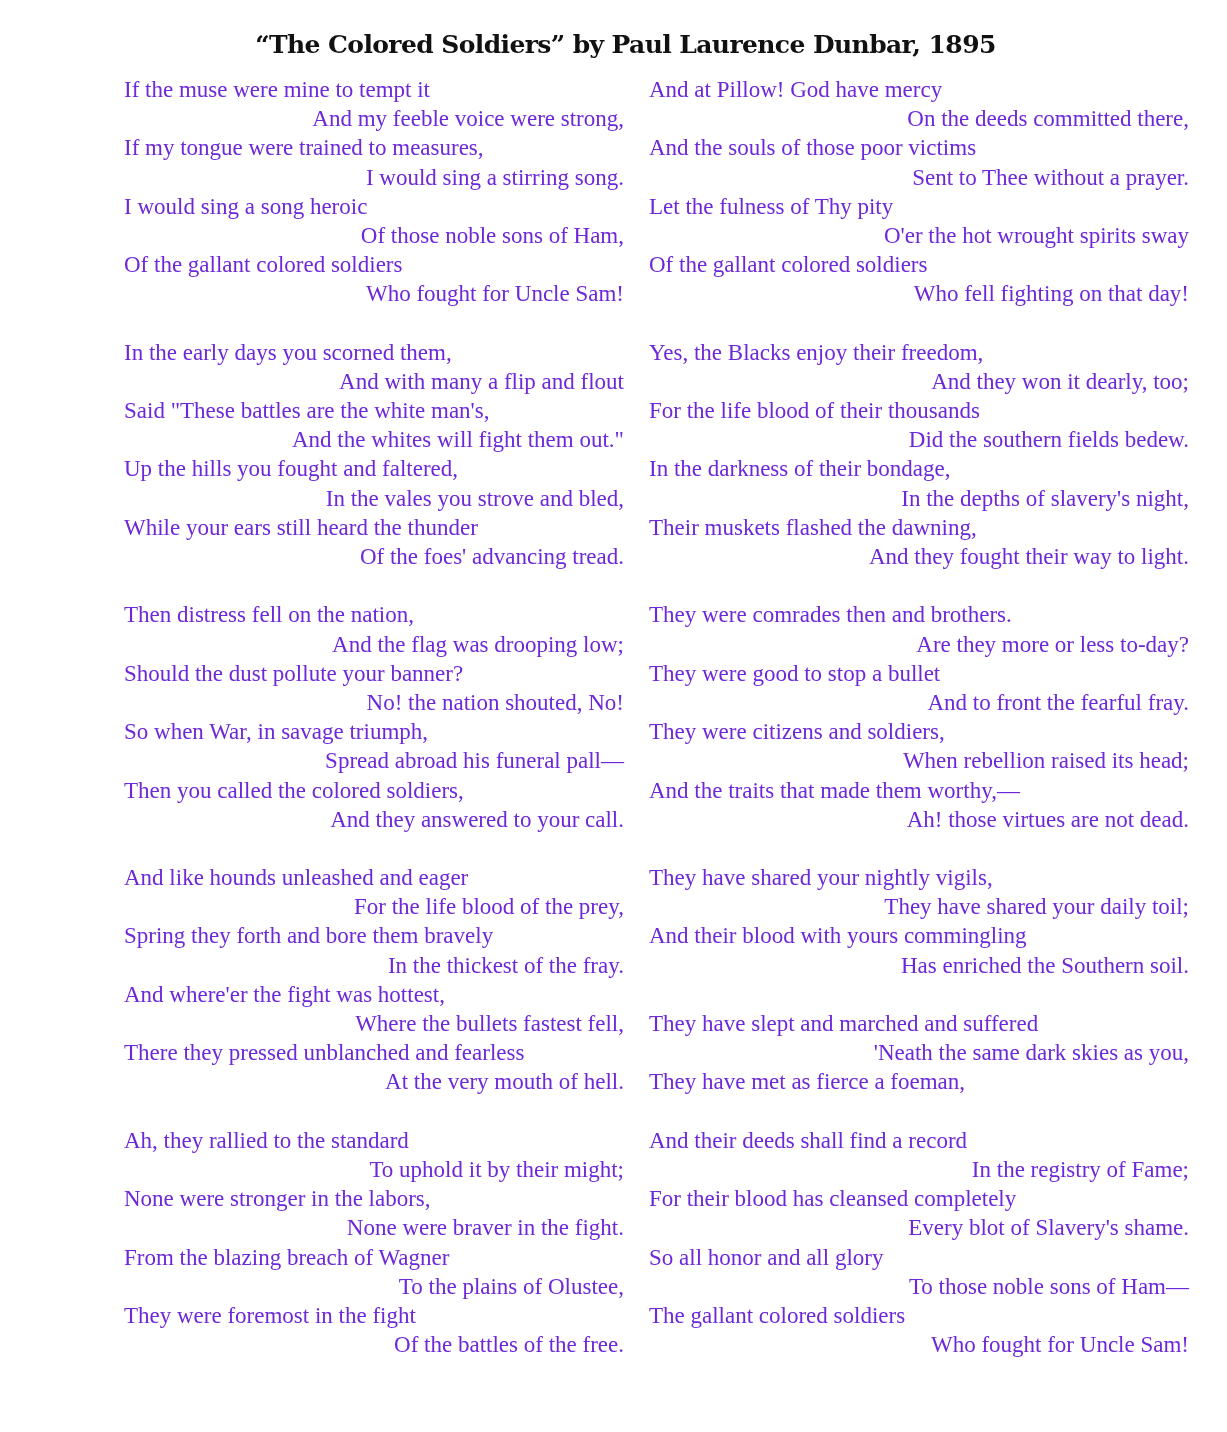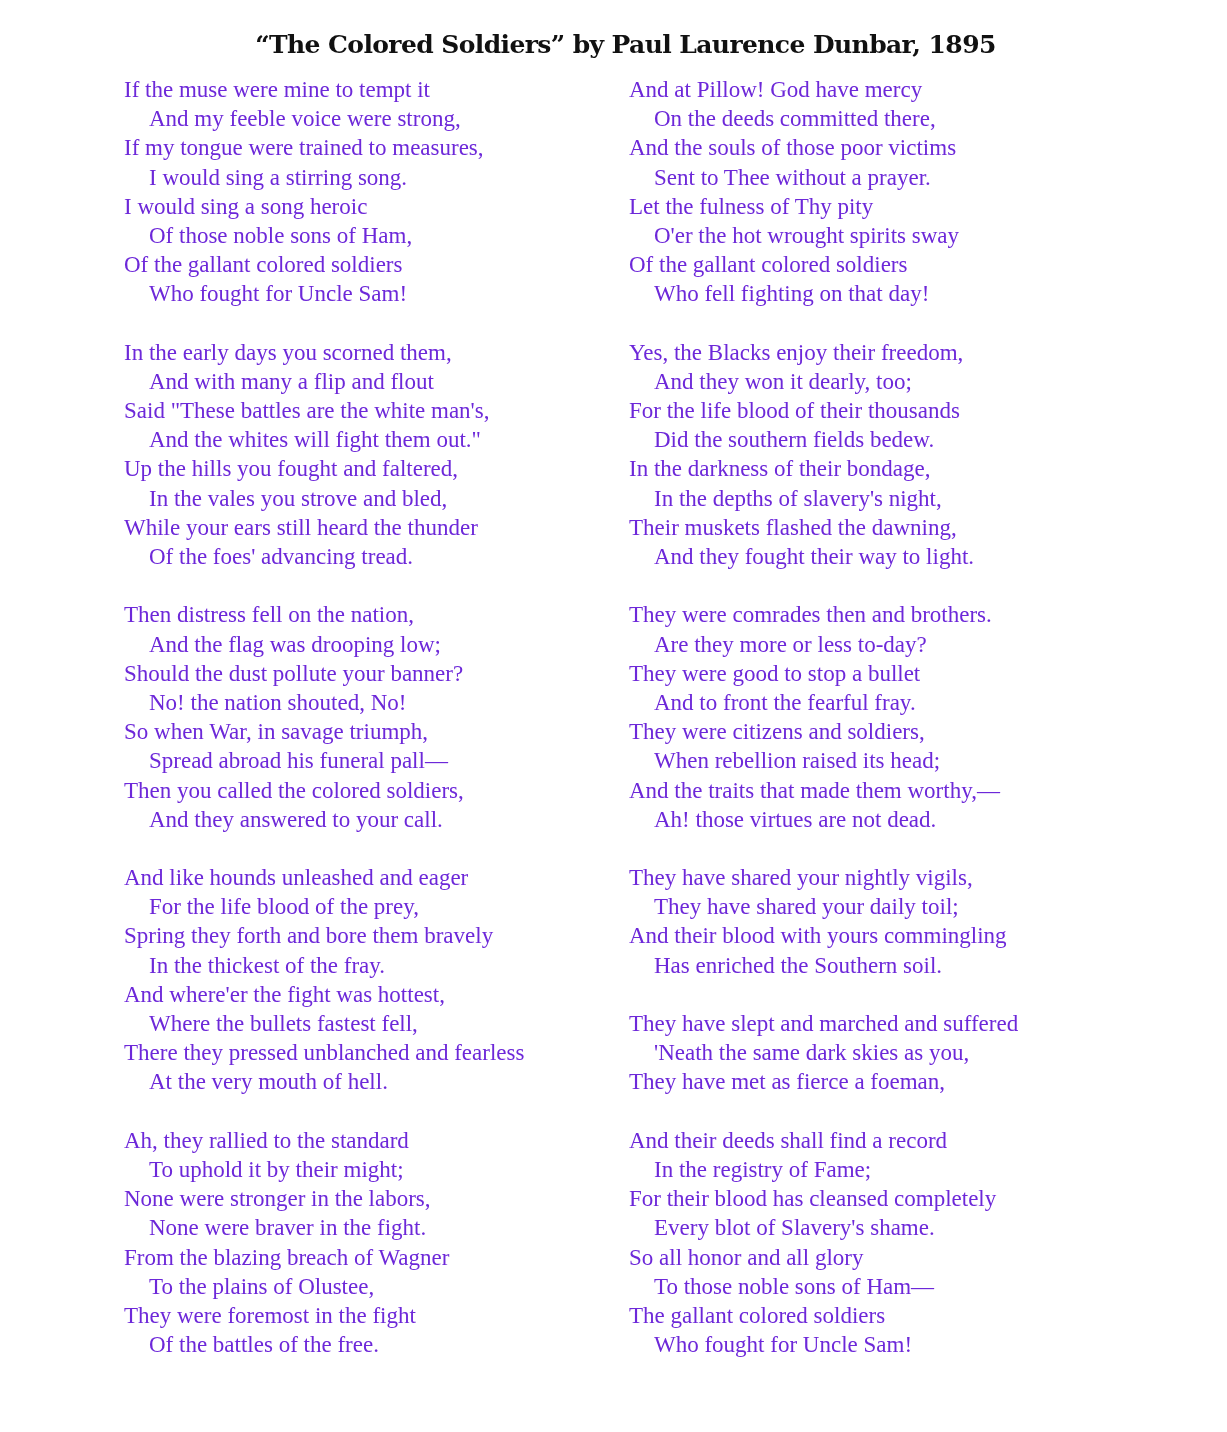--- a/index.html
+++ b/index.html
@@ -29,31 +29,32 @@
     }
     .column {
       position: absolute;
       top: 75px;
       font-family: "Liberation Serif", serif;
       font-size: 23px;
       line-height: 29.2px;
       color: #6d28d9;
     }
     .column.left { left: 124px; width: 500px; }
-    .column.right { left: 629px; width: 540px; }
+    .column.right { left: 649px; width: 540px; }
     .stanza {
       margin: 0 0 29.2px 0;
     }
     .line {
       display: block;
       white-space: nowrap;
       height: 29.2px;
     }
     .line.indent {
       padding-left: 25px;
+      text-align: right;
     }
   </style>
 </head>
 <body>
 
 <h1 class="title">“The Colored Soldiers” by Paul Laurence Dunbar, 1895</h1>
 
 <div class="column left">
     <div class="stanza">
       <span class="line">If the muse were mine to tempt it</span>

